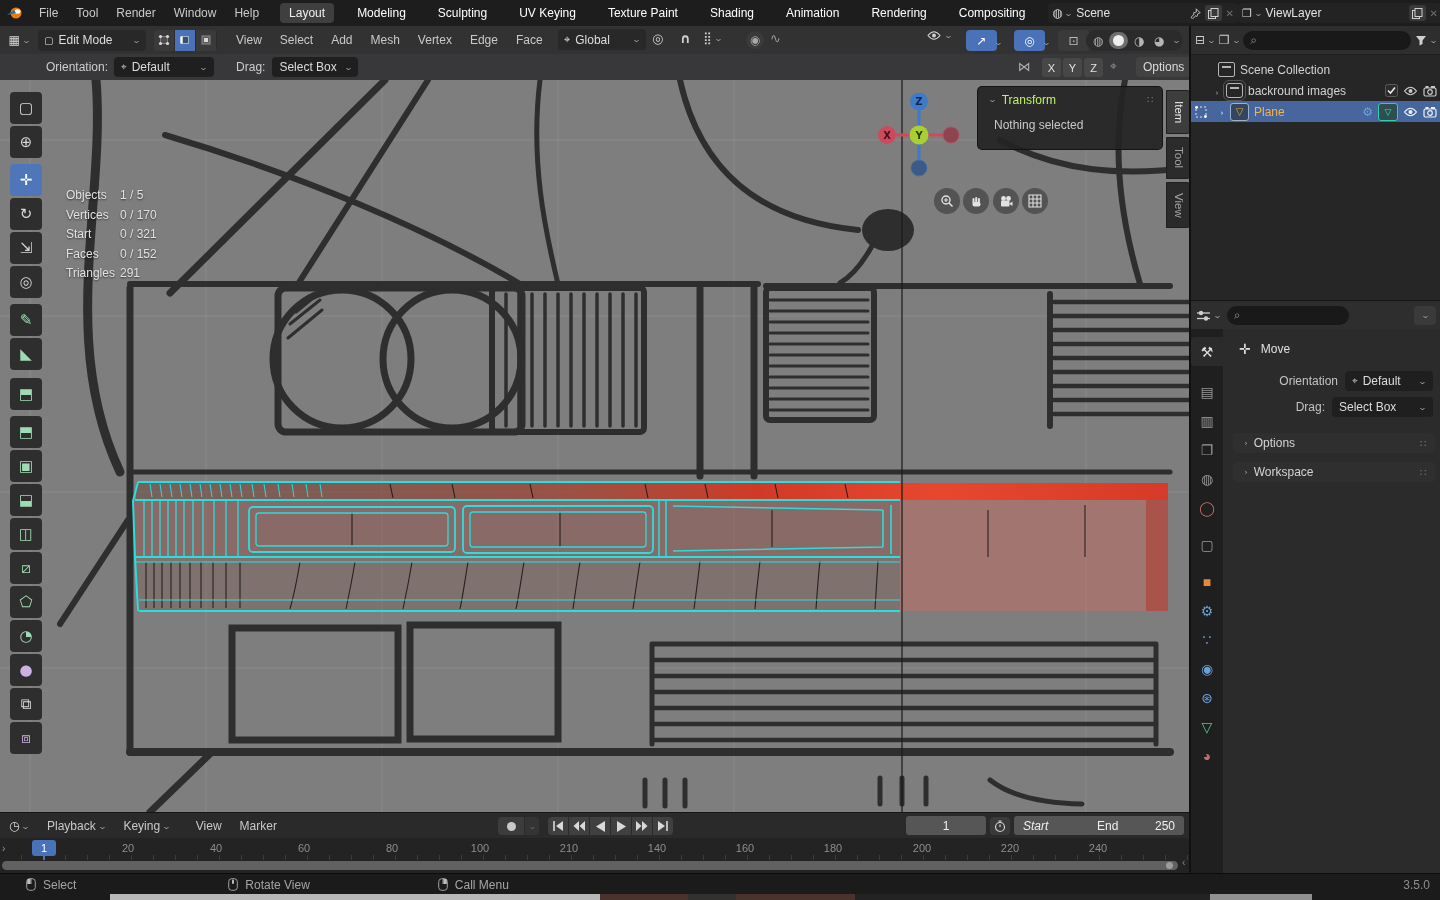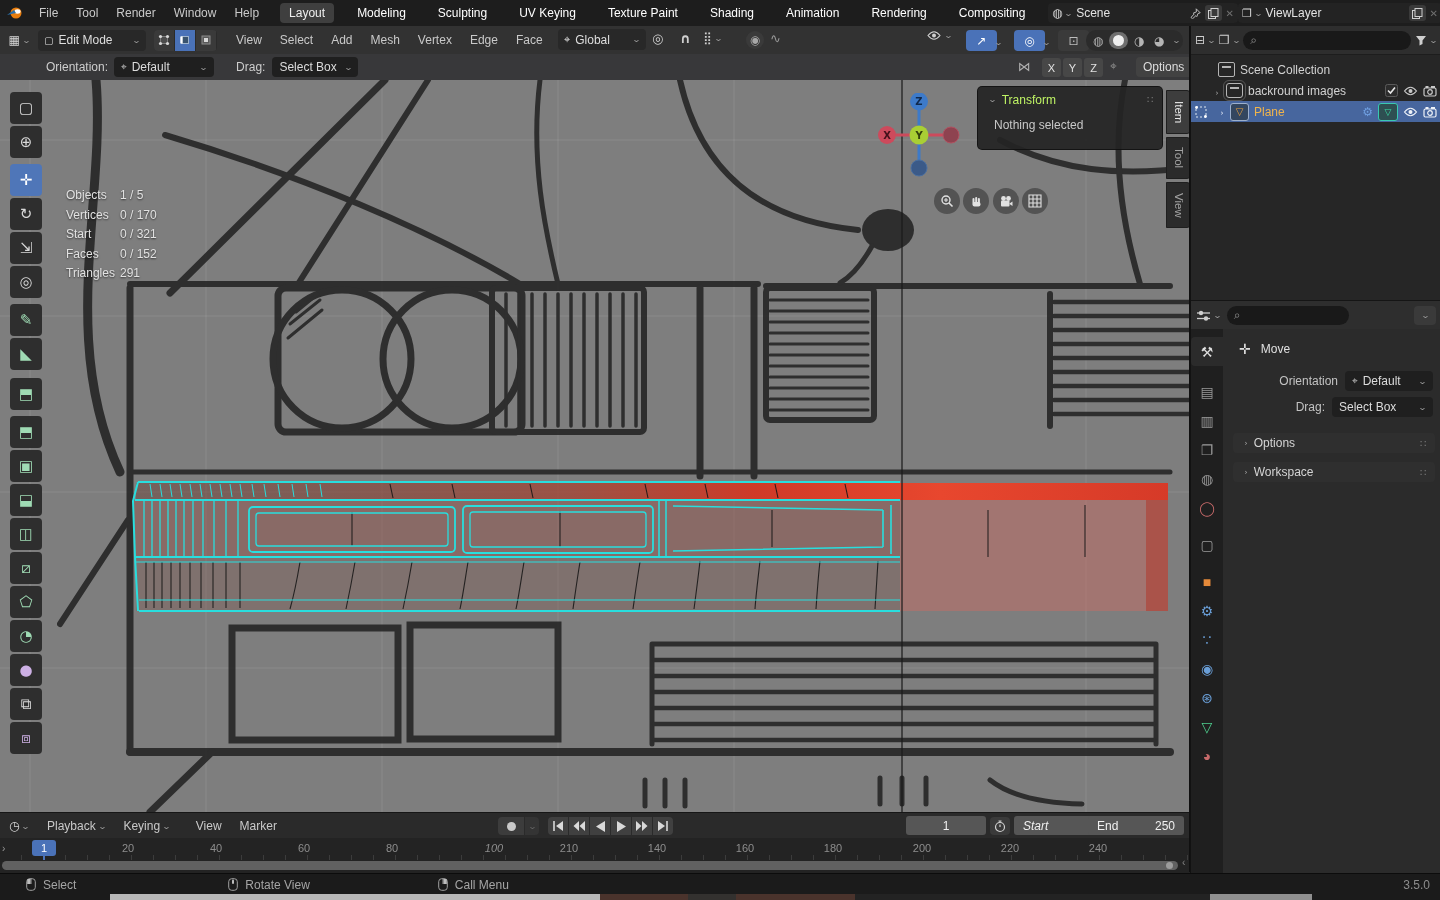--- a/index.html
+++ b/index.html
@@ -691,21 +691,21 @@
         <span>250</span>
     </div>
   </div>
 
   <div class="abs ruler">
     <div class="minor"></div>
     <span class="tick" style="left:111px;">20</span>
     <span class="tick" style="left:199px;">40</span>
     <span class="tick" style="left:287px;">60</span>
     <span class="tick" style="left:375px;">80</span>
-    <span class="tick" style="left:477px;font-style:italic;">100</span>
+    <span class="tick" style="left:463px;">100</span>
     <span class="tick" style="left:552px;">210</span>
     <span class="tick" style="left:640px;">140</span>
     <span class="tick" style="left:728px;">160</span>
     <span class="tick" style="left:816px;">180</span>
     <span class="tick" style="left:905px;">200</span>
     <span class="tick" style="left:993px;">220</span>
     <span class="tick" style="left:1081px;">240</span>
     <div class="abs" style="left:43px;top:17px;width:2px;height:5px;background:#4a72b8;"></div>
     <div class="abs" style="left:32px;top:2px;width:24px;height:16px;background:#4a72b8;border-radius:3px;color:#fff;text-align:center;font-size:11px;line-height:16px;">1</div>
     <span class="abs" style="left:2px;top:5px;color:#999;font-size:10px;">›</span>

